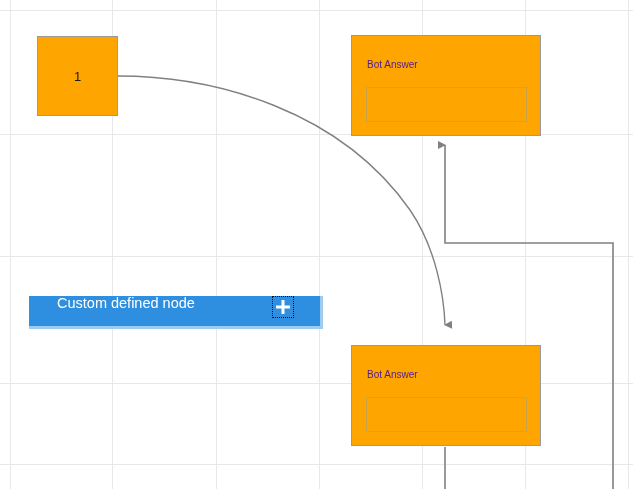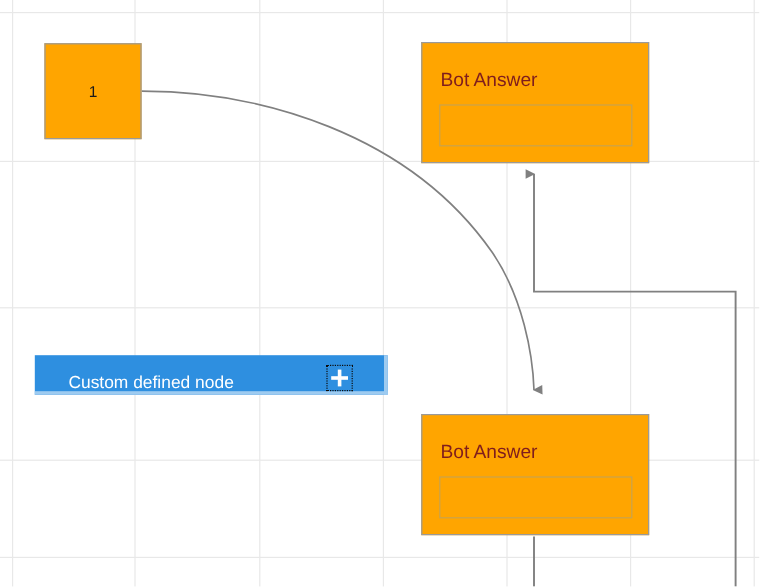--- a/index.html
+++ b/index.html
@@ -60,22 +60,22 @@
     transform: translateY(-50%);
     text-align: center;
     font-size: 13px;
     color: #1a1a1a;
     line-height: 1;
   }
   .node-title {
     position: absolute;
     left: 15px;
     top: 24px;
-    font-size: 16px;
-    color: #7f1d1d;
+    font-size: 10px;
+    color: #4c1d95;
     line-height: 1;
     white-space: nowrap;
   }
   .node-slot {
     position: absolute;
     left: 14px;
     right: 13px;
     top: 51px;
     height: 35px;
     box-sizing: border-box;
@@ -83,21 +83,21 @@
     background: transparent;
   }
   
   .palette-bar {
     position: absolute;
     box-sizing: border-box;
     background: #2E8FE0;
     border-right: 3px solid #9ecbf0;
     border-bottom: 3px solid #9ecbf0;
     display: flex;
-    align-items: flex-end;
+    align-items: flex-start;
   }
   .palette-label {
     color: #ffffff;
     font-size: 14.5px;
     margin-left: 28px;
     line-height: 1;
     white-space: nowrap;
     flex: 1 1 auto;
   }
   .palette-add {

